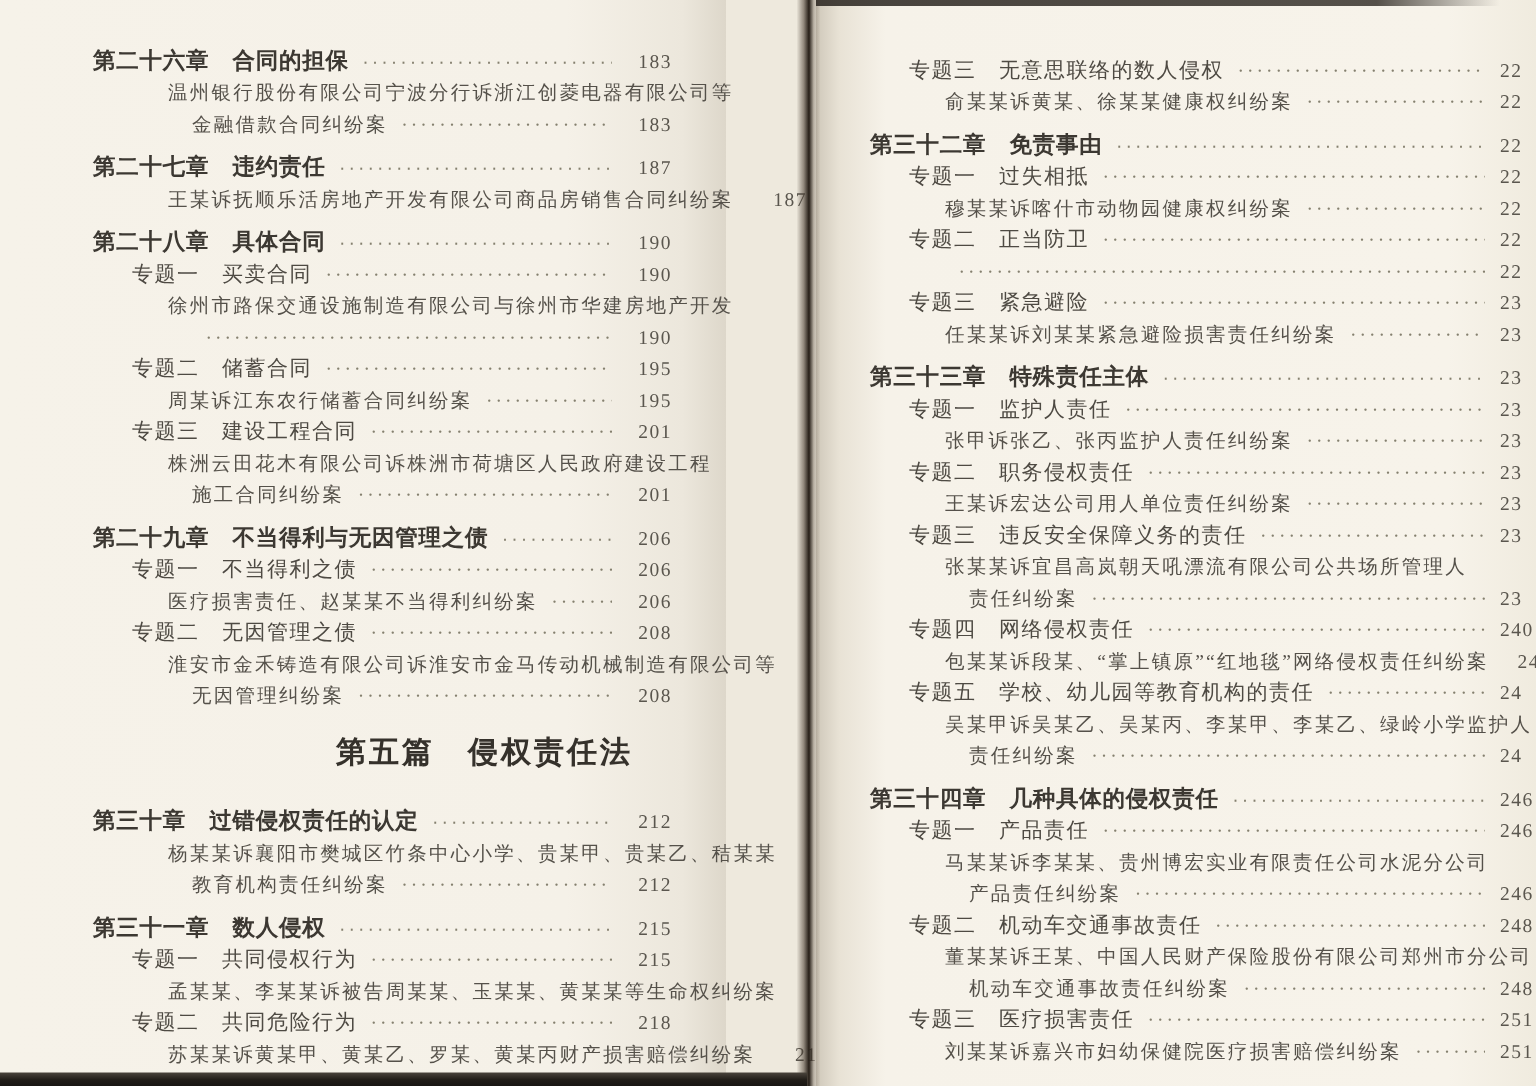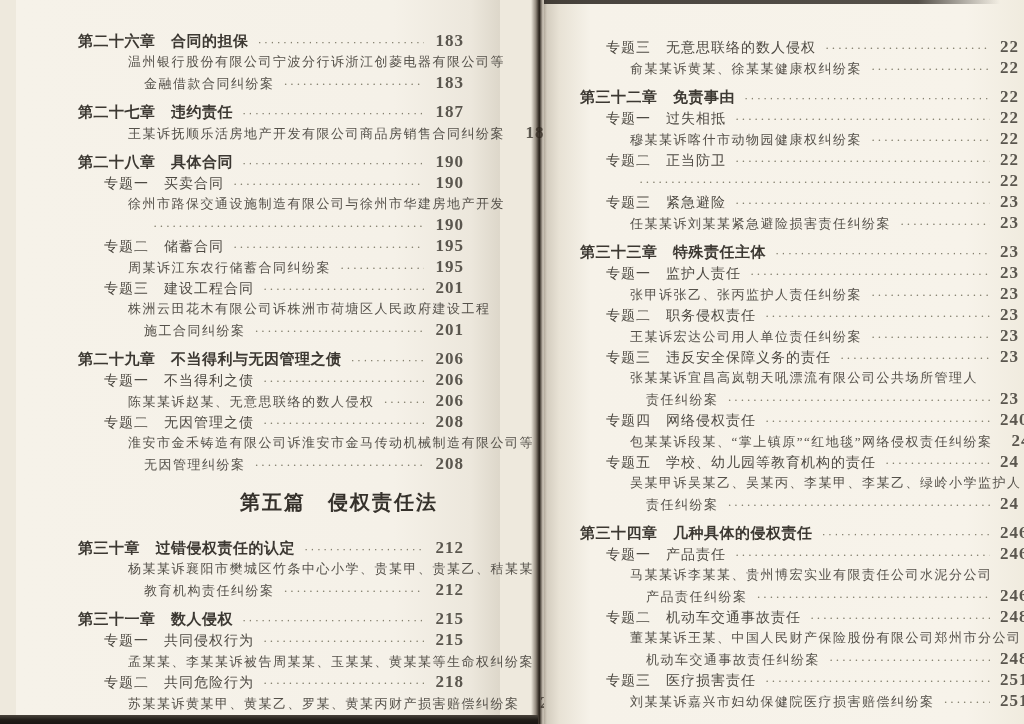--- a/index.html
+++ b/index.html
@@ -3,21 +3,21 @@
 <meta charset="utf-8">
 <style>
   html,body{margin:0;padding:0;}
   body{
     width:1024px;height:724px;overflow:hidden;position:relative;
     background:#eee9dd;
     font-family:"Liberation Serif","DejaVu Serif",serif;
   }
   .page{position:absolute;top:0;height:724px;}
   .left-page{
-    left:16px;width:484px;
+    left:0;width:484px;
     background:linear-gradient(90deg,#f6f2e9 0%,#f5f1e8 78%,#ece7dc 94%,#ddd7ca 100%);
   }
   .right-page{
     left:544px;width:514px;
     background:linear-gradient(90deg,#cfc8ba 0%,#e8e2d5 3%,#f6f2e9 9%,#f7f3ea 82%,#efeadd 95%,#f2ede1 100%);
   }
   .gutter{
     position:absolute;left:531px;top:0;bottom:0;width:16px;
     background:linear-gradient(90deg,rgba(110,98,84,0) 0%,rgba(70,58,46,.55) 30%,#241d16 52%,rgba(90,76,62,.35) 72%,rgba(110,98,84,0) 100%);
   }
@@ -42,21 +42,21 @@
     display:block;text-align:right;height:auto;line-height:26px;
     margin:15px 0 22px;padding-right:26px;
     font-family:"Liberation Sans","DejaVu Sans",sans-serif;
     font-weight:bold;font-size:20px;color:#35312b;letter-spacing:2px;
   }
   .txt{flex:0 0 auto;white-space:nowrap;}
   .dots{
     flex:1 1 auto;overflow:hidden;white-space:nowrap;
     margin:0 6px 0 9px;color:#85806f;font-size:13px;letter-spacing:2px;font-weight:normal;
   }
-  .pg{flex:0 0 auto;font-family:"Liberation Serif","DejaVu Serif",serif;font-weight:bold;font-size:17px;color:#5a564e;letter-spacing:1px;}
+  .pg{flex:0 0 auto;font-family:"Liberation Serif","DejaVu Serif",serif;font-weight:normal;font-size:13px;color:#5a564e;letter-spacing:1px;}
   .left-page .pg{width:34px;text-align:right;}
   .right-page .pg{width:58px;text-align:left;padding-left:4px;}
 </style>
 </head>
 <body>
 
 <div class="page left-page">
   <div class="content" id="left-lines">
       <div class="row chapter">
         <span class="txt">第二十六章　合同的担保</span>
@@ -125,21 +125,21 @@
         <span class="txt">第二十九章　不当得利与无因管理之债</span>
         <span class="dots">························································································································</span>
         <span class="pg">206</span>
       </div>
       <div class="row topic">
         <span class="txt">专题一　不当得利之债</span>
         <span class="dots">························································································································</span>
         <span class="pg">206</span>
       </div>
       <div class="row case">
-        <span class="txt">陈某某诉赵某、无意思联络的数人侵权</span>
+        <span class="txt">医疗损害责任、赵某某不当得利纠纷案</span>
         <span class="dots">························································································································</span>
         <span class="pg">206</span>
       </div>
       <div class="row topic">
         <span class="txt">专题二　无因管理之债</span>
         <span class="dots">························································································································</span>
         <span class="pg">208</span>
       </div>
       <div class="row case">
         <span class="txt">淮安市金禾铸造有限公司诉淮安市金马传动机械制造有限公司等</span>

